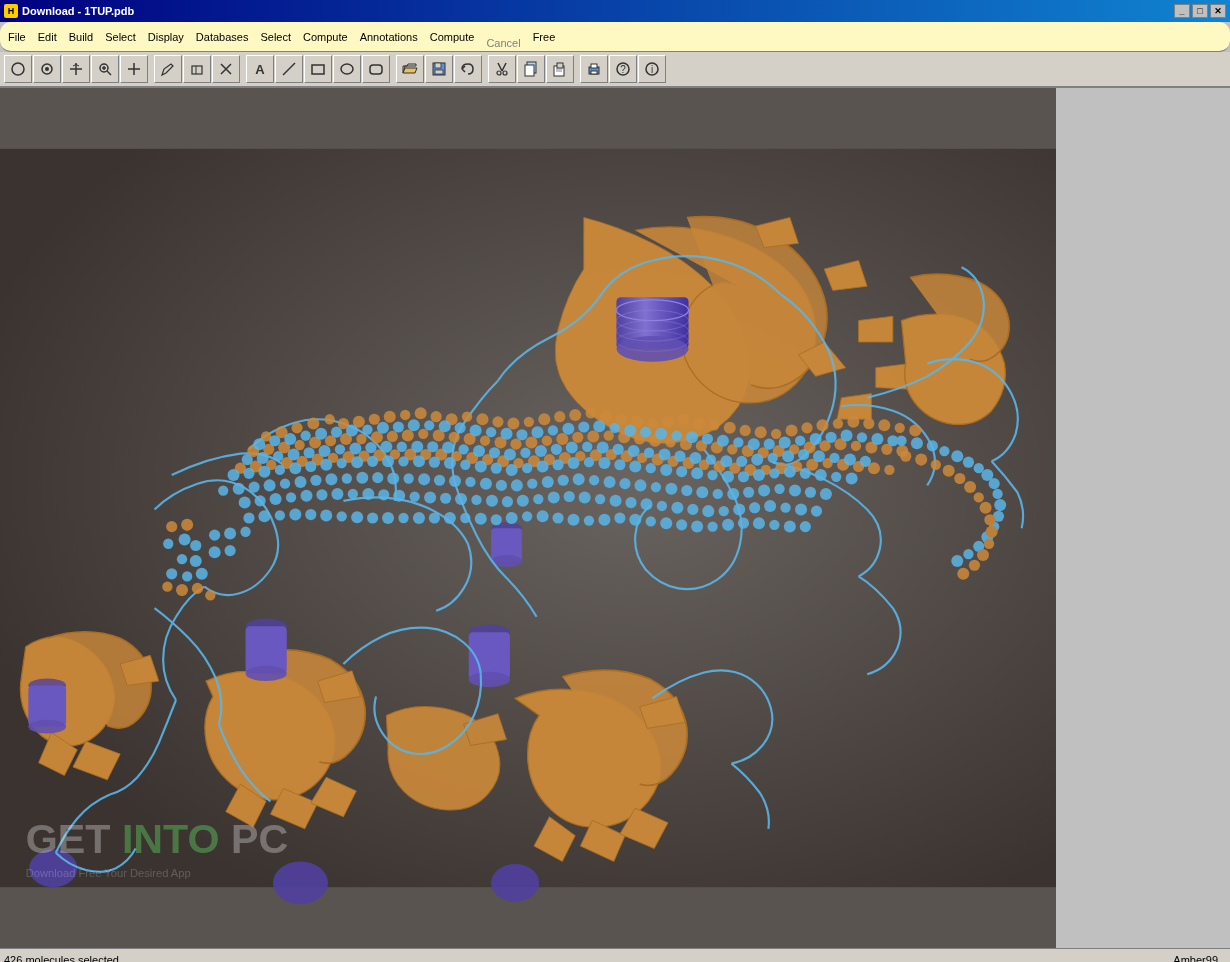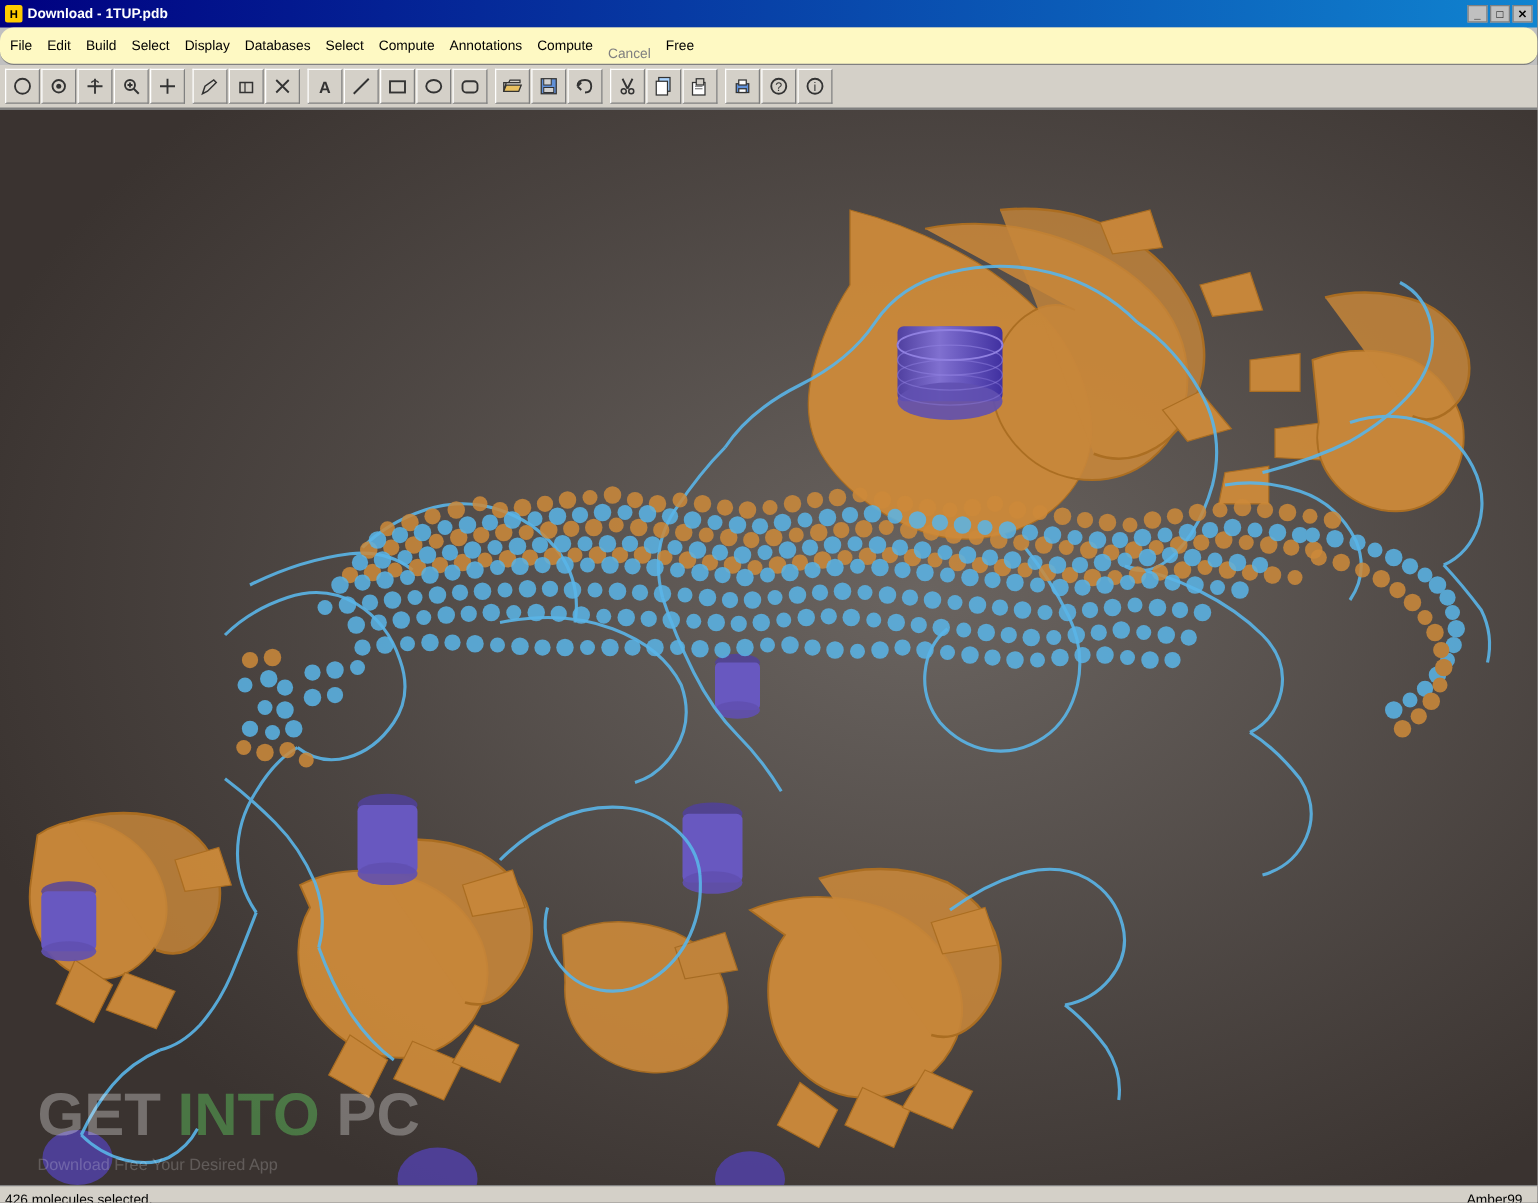--- a/index.html
+++ b/index.html
@@ -101,21 +101,21 @@
       cursor: pointer;
       font-size: 11px;
     }
     .toolbar-separator {
       width: 4px;
       height: 28px;
     }
 
     
     #viewport {
-      width: 1230px;
+      width: 1056px;
       height: 860px;
       background: #5a5450;
       position: relative;
       overflow: hidden;
     }
 
     
     #protein-svg {
       width: 100%;
       height: 100%;

